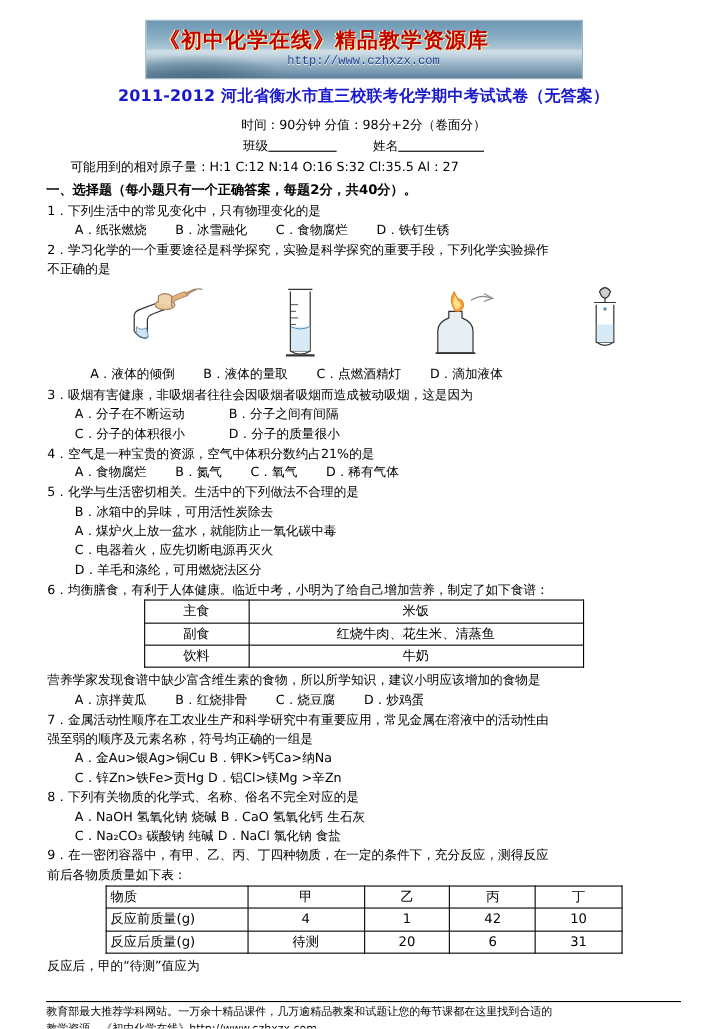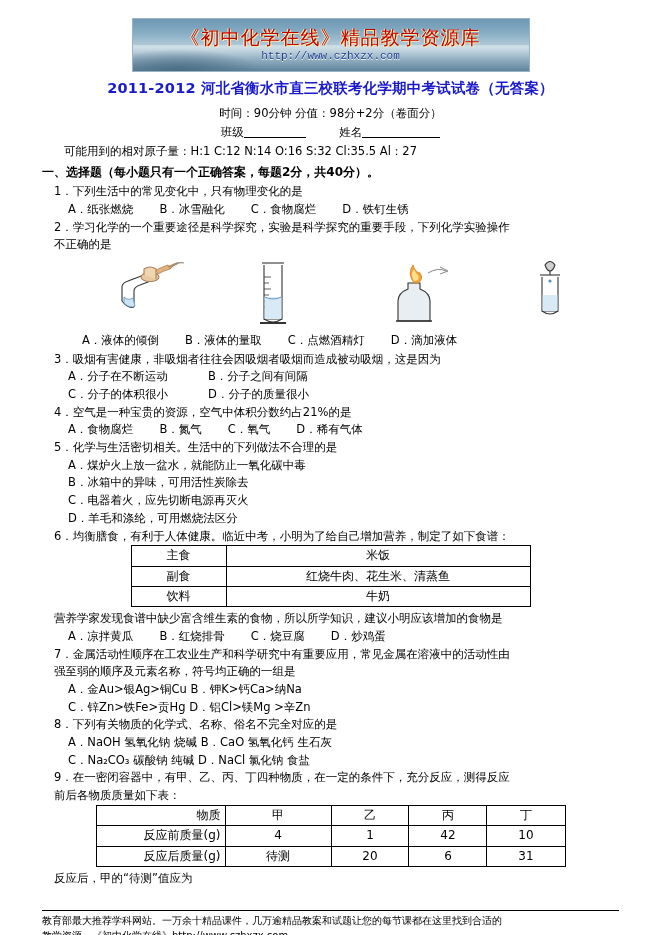--- a/index.html
+++ b/index.html
@@ -19,64 +19,64 @@
   }
   .banner:before{
     content:"";position:absolute;left:0;top:26px;width:100%;height:26px;
     background:linear-gradient(180deg,rgba(255,255,255,.35),rgba(120,160,185,.1));
   }
   .banner:after{
     content:"";position:absolute;left:-10px;bottom:-6px;width:140px;height:28px;
     background:radial-gradient(ellipse at 40% 80%,#4a6d84 0%,rgba(90,125,150,0) 70%);
   }
   .banner-title{
-    position:absolute;top:5px;left:0;width:100%;text-align:center;
+    position:absolute;top:5px;left:12px;width:100%;text-align:left;
     font-family:"DejaVu Serif","Liberation Serif",serif;
-    font-weight:normal;font-size:19px;color:#c00000;letter-spacing:1px;
+    font-weight:bold;font-size:19px;color:#c00000;letter-spacing:1px;
     text-shadow:1px 1px 0 #ffe9a8,-1px 0 0 #fff3c4;
   }
   .banner-sub{
     position:absolute;top:30px;left:0;width:100%;text-align:center;
     font-size:11px;color:#1d3f8f;font-family:Liberation Mono, monospace;
     text-shadow:0 1px 0 #fff;
   }
 
   
   .doc-title{
     text-align:center;font-weight:bold;font-size:14.5px;color:#1a1acc;
     margin:6px 0 6px 0;letter-spacing:.2px;
   }
   .meta-line{text-align:center;font-size:11.5px;margin:2px 0;}
   .meta-line .sp{display:inline-block;width:26px;}
   .blank-u{display:inline-block;border-bottom:1px solid #000;width:62px;height:11px;vertical-align:-2px;}
   .blank-u.w2{width:78px;}
   .atoms{margin:3px 0 4px 0;text-indent:22px;font-size:11.5px;}
 
   .sec-head{font-weight:bold;font-size:12px;margin:4px 0 2px 0;}
-  .q{margin:1px 12px;}
+  .q{margin:1px 1px;}
   .opts{margin:1px 0 1px 0;}
   .opts .o{display:inline-block;}
   .o-a{margin-left:26px;}
   .gap{display:inline-block;width:26px;}
   .gap-l{display:inline-block;width:40px;}
 
   
   .figrow{height:74px;position:relative;margin:4px 0 0 0;}
   .fig{position:absolute;top:0;height:72px;}
   .fig svg{display:block;}
   .figcaps{margin:1px 0 2px 0;font-size:11.5px;}
   .figcaps span{display:inline-block;}
 
   
   table{border-collapse:collapse;margin:0 auto 3px auto;font-size:12px;}
   table td,table th{border:1px solid #000;padding:1px 4px;text-align:center;font-weight:normal;}
   .t-menu{width:400px;}
   .t-menu td:first-child{width:86px;}
   .t-mass{width:470px;}
-  .t-mass td:first-child{width:120px;text-align:right;}
+  .t-mass td:first-child{width:120px;text-align:left;}
 
   
   .footer{
     position:absolute;left:42px;right:42px;bottom:10px;
     border-top:1px solid #000;padding-top:3px;font-size:10px;line-height:1.45;
   }
 </style>
 </head>
 <body>
 
@@ -190,22 +190,22 @@
   <div class="q">
     <span>4．</span><span>空气是一种宝贵的资源，空气中体积分数约占21%的是</span>
   </div>
   <div class="opts">
     <span class="o o-a">A．食物腐烂</span><span class="gap"></span><span class="o">B．氮气</span><span class="gap"></span><span class="o">C．氧气</span><span class="gap"></span><span class="o">D．稀有气体</span>
   </div>
 
   <div class="q">
     <span>5．</span><span>化学与生活密切相关。生活中的下列做法不合理的是</span>
   </div>
+  <div class="opts o-a">B．冰箱中的异味，可用活性炭除去</div>
   <div class="opts o-a">A．煤炉火上放一盆水，就能防止一氧化碳中毒</div>
-  <div class="opts o-a">B．冰箱中的异味，可用活性炭除去</div>
   <div class="opts o-a">C．电器着火，应先切断电源再灭火</div>
   <div class="opts o-a">D．羊毛和涤纶，可用燃烧法区分</div>
 
   <div class="q">
     <span>6．</span><span>均衡膳食，有利于人体健康。临近中考，小明为了给自己增加营养，制定了如下食谱：</span>
   </div>
 
   <table class="t-menu">
     <tbody>
       <tr>

